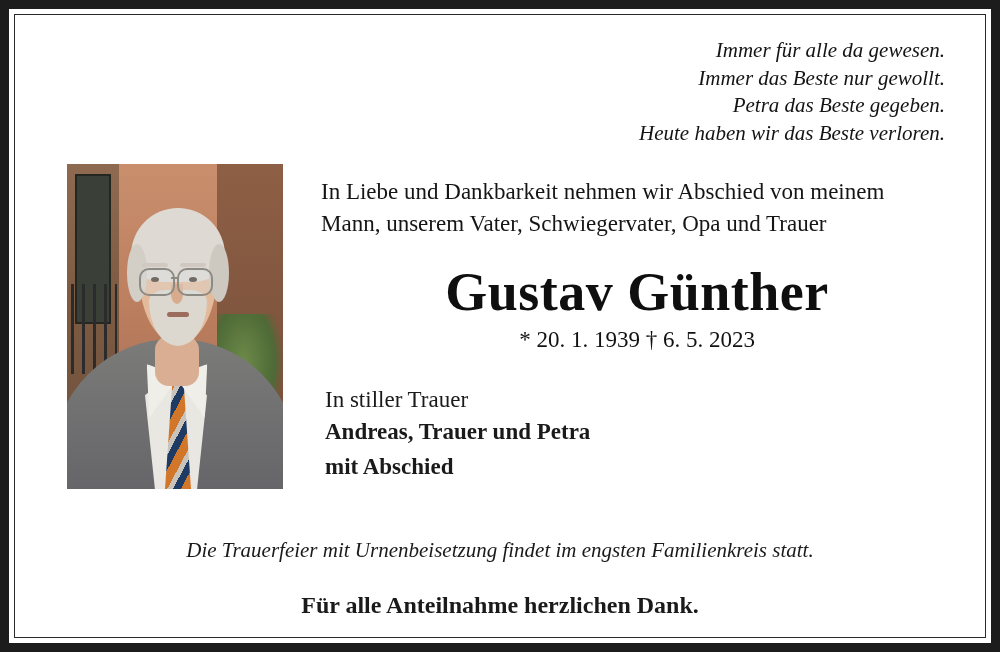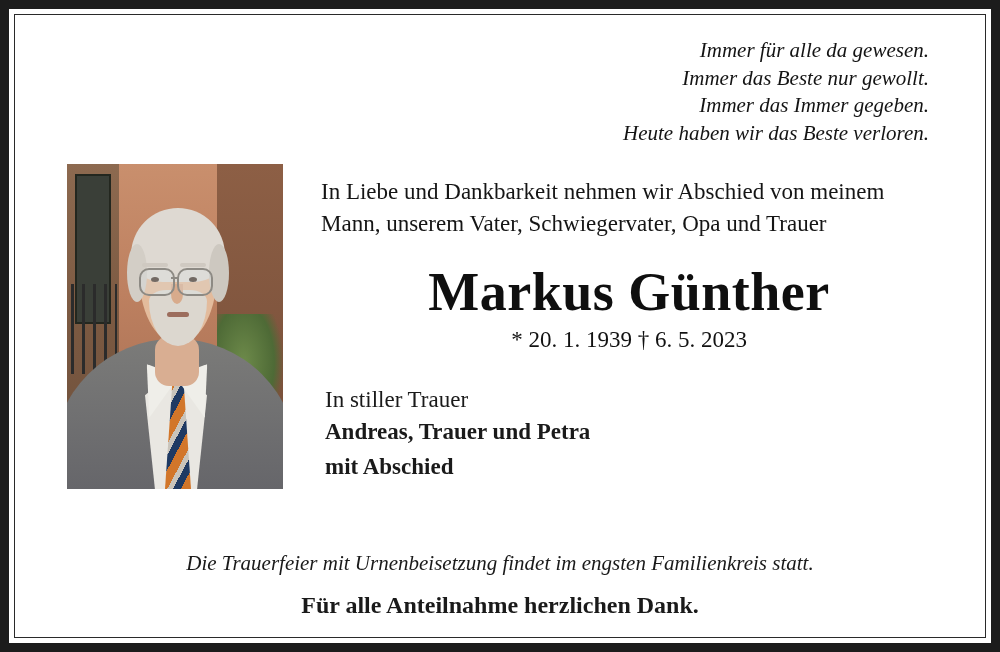--- a/index.html
+++ b/index.html
@@ -22,21 +22,21 @@
     height: 652px;
     background: #ffffff;
     border: 9px solid #1c1c1c;
     padding: 5px;
   }
   .notice-inner {
     box-sizing: border-box;
     width: 100%;
     height: 100%;
     border: 1px solid #2a2a2a;
-    padding: 14px 38px 10px 22px;
+    padding: 14px 22px 10px 22px;
     position: relative;
   }
 
   
   .verse {
     text-align: right;
     font-style: italic;
     font-size: 21px;
     line-height: 1.32;
     margin: 8px 18px 0 0;
@@ -236,37 +236,37 @@
   .footer {
     position: absolute;
     left: 22px;
     right: 22px;
     bottom: 18px;
     text-align: center;
   }
   .footer .fline-1 {
     font-style: italic;
     font-size: 21px;
-    margin-bottom: 16px;
+    margin-bottom: 29px;
   }
   .footer .fline-2 {
     font-weight: bold;
     font-size: 24px;
   }
 </style>
 </head>
 <body>
 
 <div class="notice">
   <div class="notice-inner">
 
     <div class="verse">
       <div>Immer für alle da gewesen.</div>
       <div>Immer das Beste nur gewollt.</div>
-      <div>Immer das Immer gegeben.</div>
+      <div>Petra das Beste gegeben.</div>
       <div>Heute haben wir das Beste verloren.</div>
     </div>
 
     <div class="body-area">
 
       <div class="portrait-col">
         <div class="portrait">
           <div class="ph-bg-left"></div>
           <div class="ph-bg-brick"></div>
           <div class="ph-window"></div>
@@ -296,21 +296,21 @@
         </div>
       </div>
 
       <div class="text-col">
 
         <div class="lead">
           <div>In Liebe und Dankbarkeit nehmen wir Abschied von meinem</div>
           <div>Mann, unserem Vater, Schwiegervater, Opa und Trauer</div>
         </div>
 
-        <div class="name">Markus Günther</div>
+        <div class="name">Gustav Günther</div>
 
         <div class="dates">
           <span class="birth">* 20. 1. 1939</span>
           <span class="death">† 6. 5. 2023</span>
         </div>
 
         <div class="mourners">
           <div class="m-intro">In stiller Trauer</div>
           <div class="m-line">Andreas, Trauer und Petra</div>
           <div class="m-line">mit Abschied</div>

